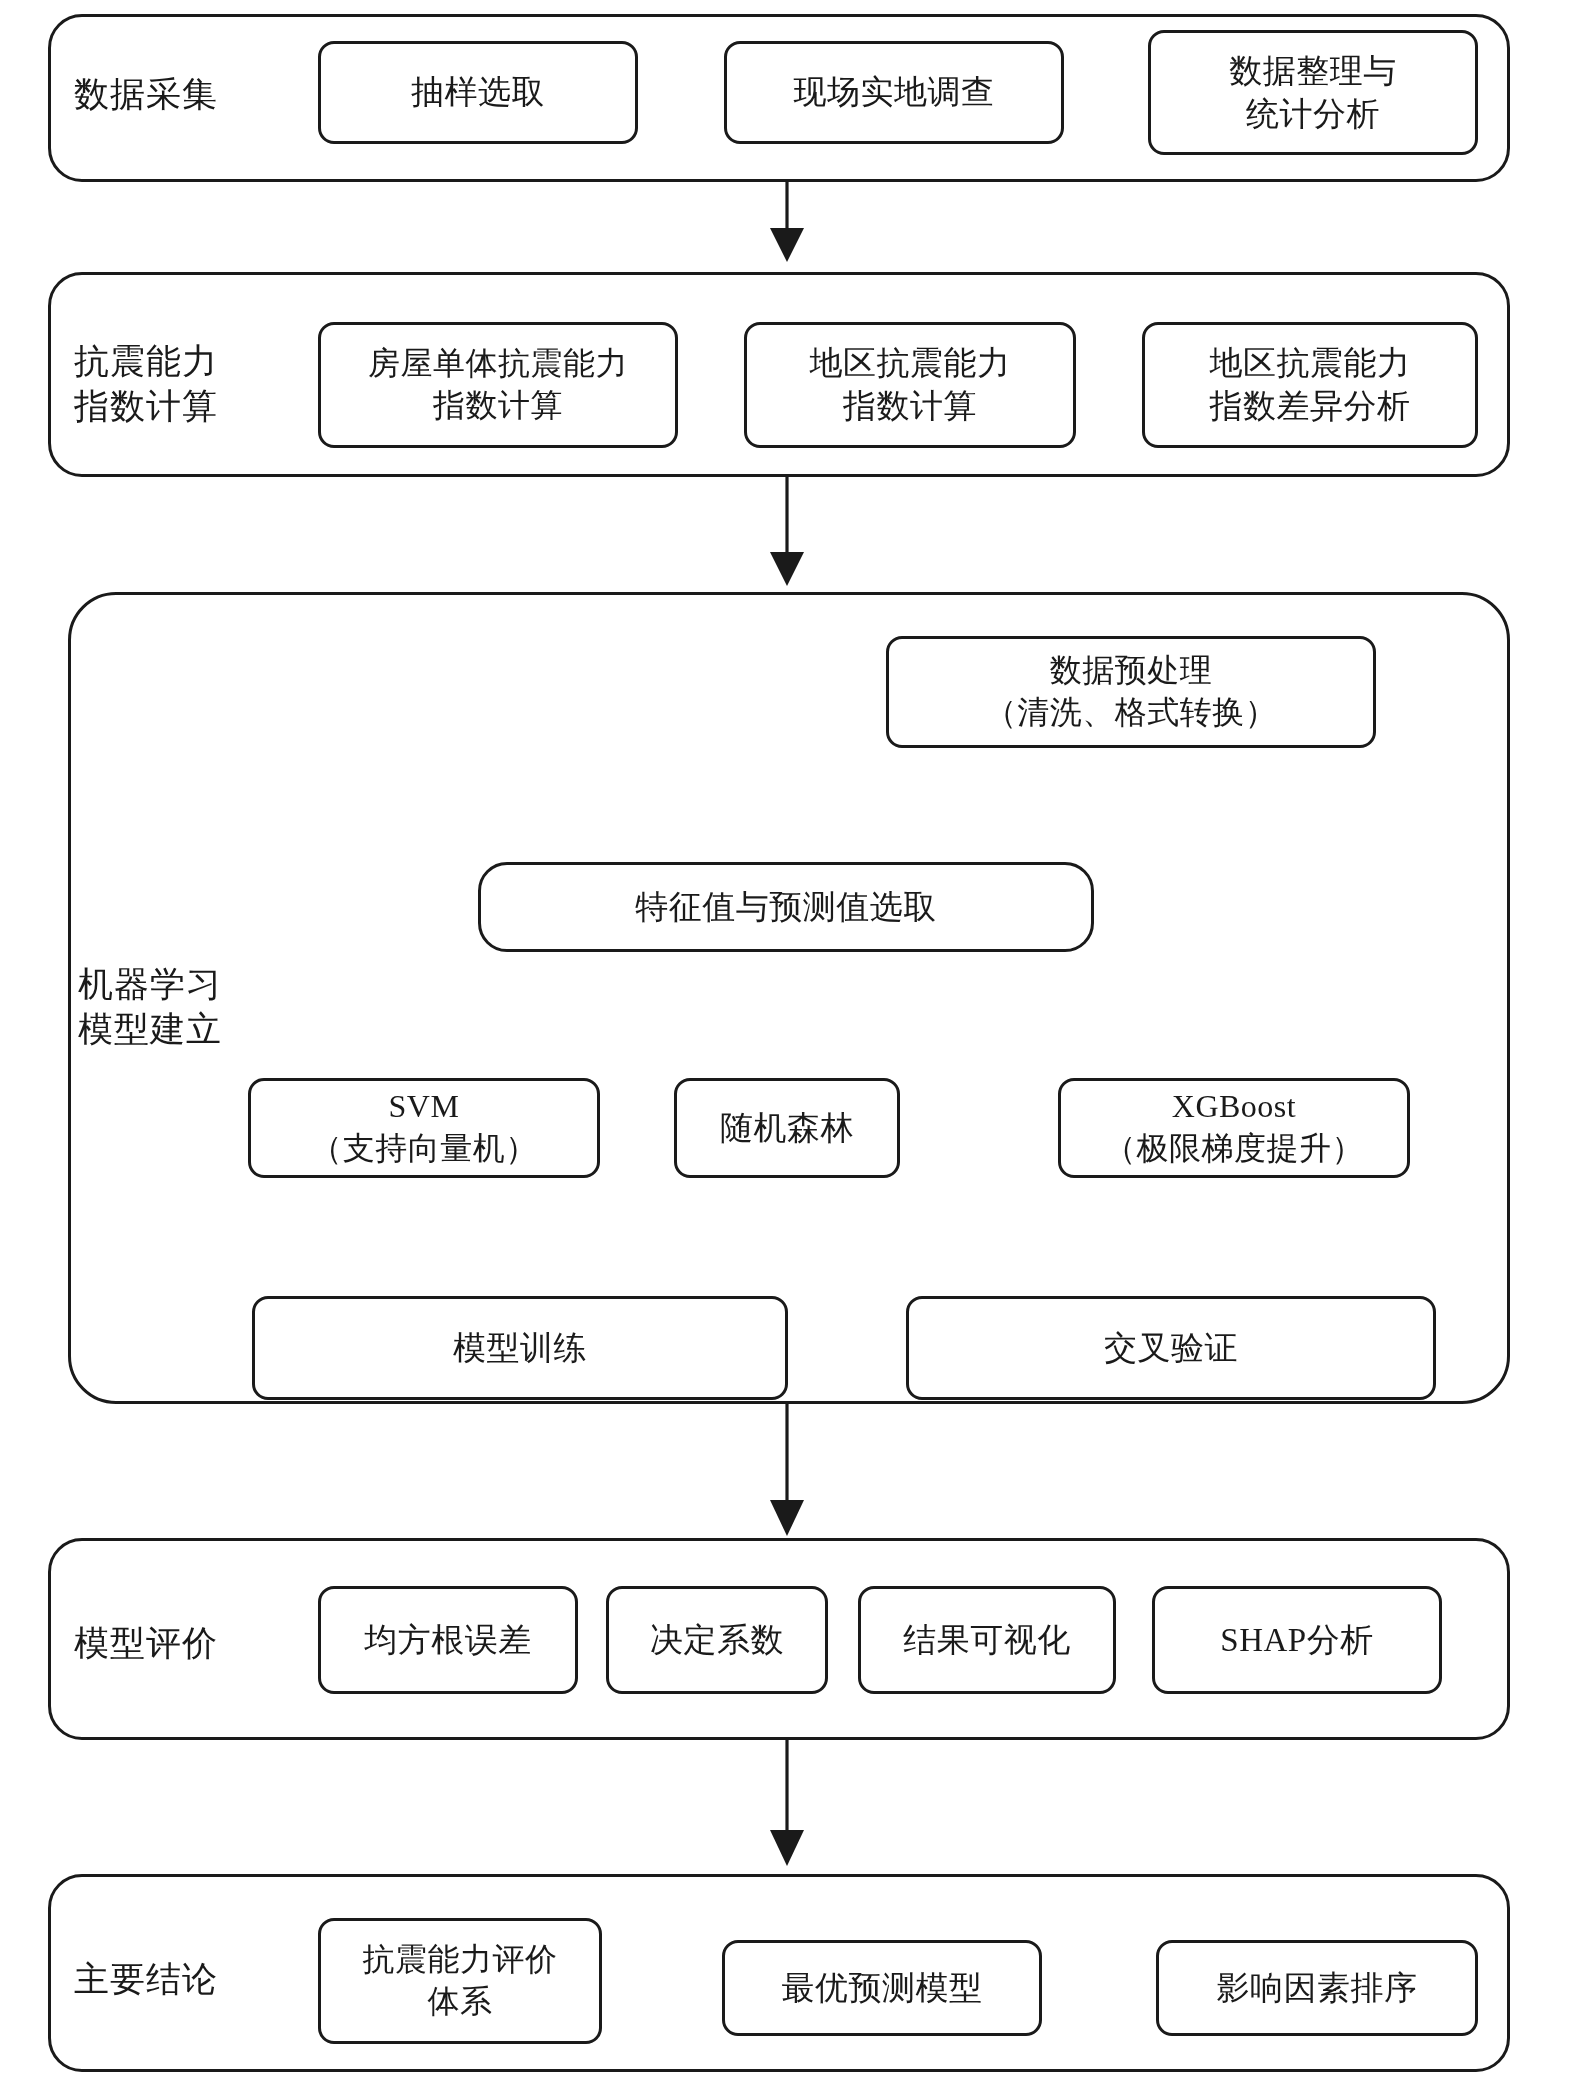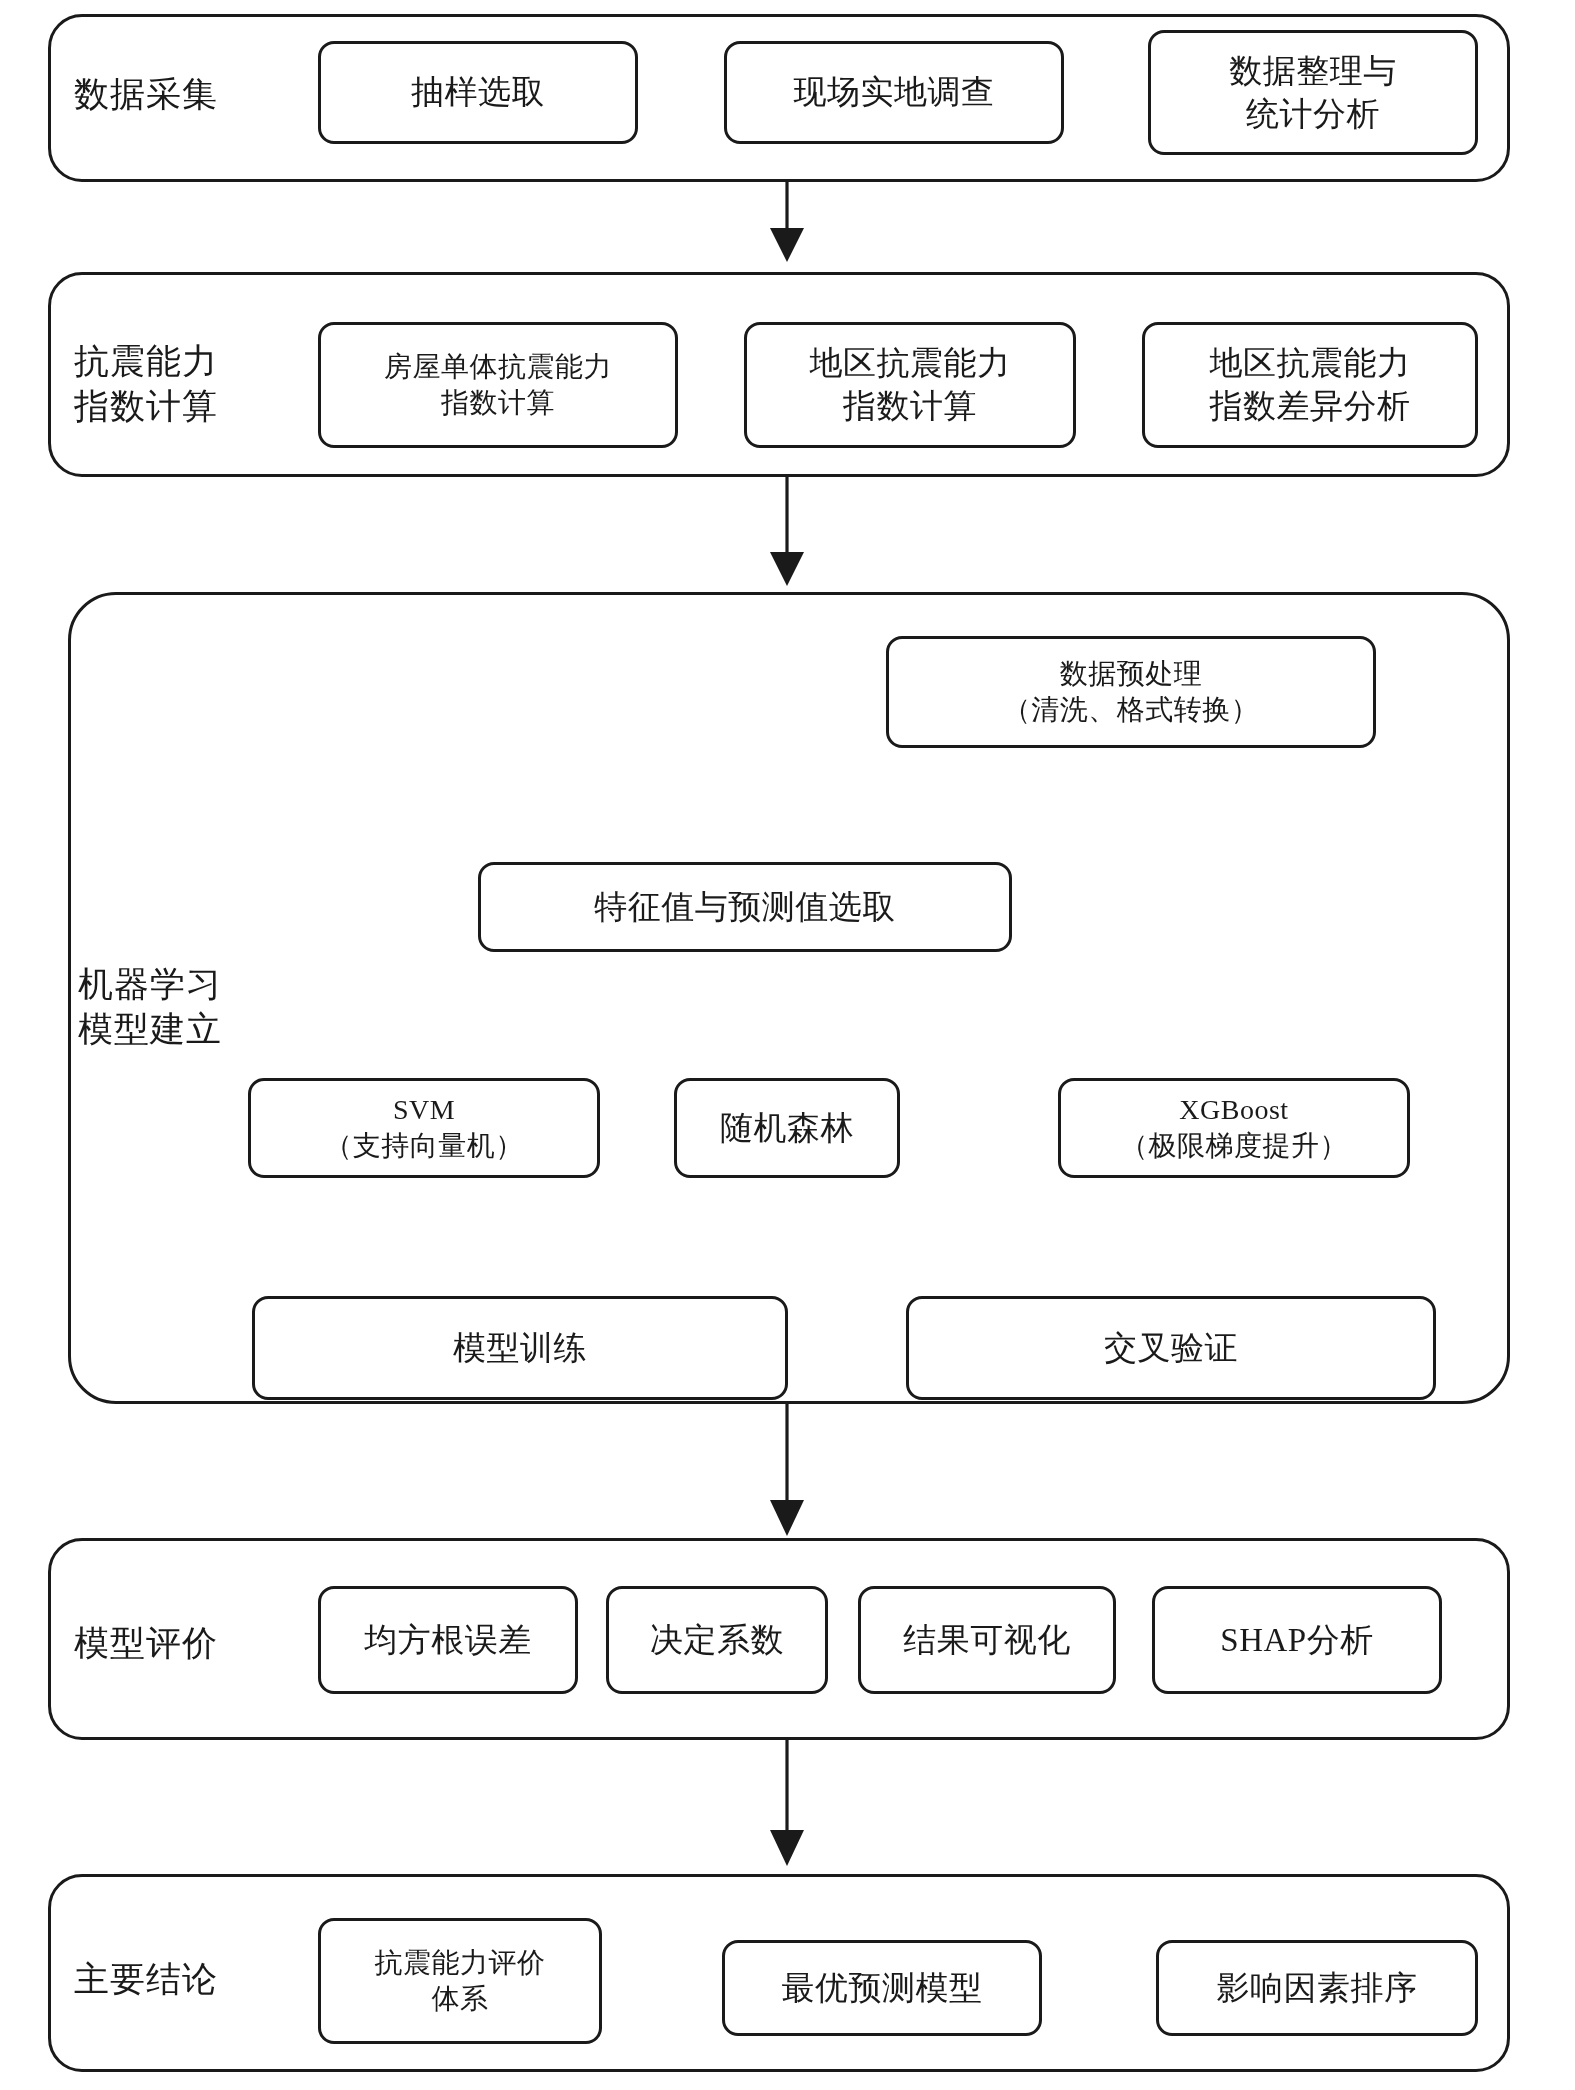--- a/index.html
+++ b/index.html
@@ -43,21 +43,21 @@
     align-items: center;
     justify-content: center;
     text-align: center;
     color: #1a1a1a;
     font-size: 33px;
     line-height: 1.3;
     letter-spacing: 0.5px;
     white-space: pre-line;
     padding: 2px 8px;
   }
-  .node.small { font-size: 28px; }
+  .node.small { font-size: 32px; }
   
   #wires {
     position: absolute;
     left: 0; top: 0;
     width: 1575px;
     height: 2090px;
     pointer-events: none;
   }
   #wires line, #wires path { stroke: #1a1a1a; stroke-width: 3.2; fill: none; }
   #wires polygon { fill: #1a1a1a; }
@@ -157,21 +157,21 @@
   <div class="node" style="left:1142px; top:322px; width:336px; height:126px;">地区抗震能力
 指数差异分析</div>
 
   <div class="stage" style="left:68px; top:592px; width:1442px; height:812px; border-radius:48px;"></div>
   <div class="stage-label" style="left:78px; top:963px; width:230px;">机器学习
 模型建立</div>
 
   <div class="node small" style="left:886px; top:636px; width:490px; height:112px;">数据预处理
 （清洗、格式转换）</div>
 
-  <div class="node" style="left:478px; top:862px; width:534px; height:90px;">特征值与预测值选取</div>
+  <div class="node" style="left:478px; top:862px; width:616px; height:90px;border-radius:29px;">特征值与预测值选取</div>
 
   <div class="node small" style="left:248px; top:1078px; width:352px; height:100px;">SVM
 （支持向量机）</div>
   <div class="node" style="left:674px; top:1078px; width:226px; height:100px;">随机森林</div>
   <div class="node small" style="left:1058px; top:1078px; width:352px; height:100px;">XGBoost
 （极限梯度提升）</div>
 
   <div class="node" style="left:252px; top:1296px; width:536px; height:104px;">模型训练</div>
   <div class="node" style="left:858px; top:1296px; width:530px; height:104px;margin-left:48px;">交叉验证</div>
 

